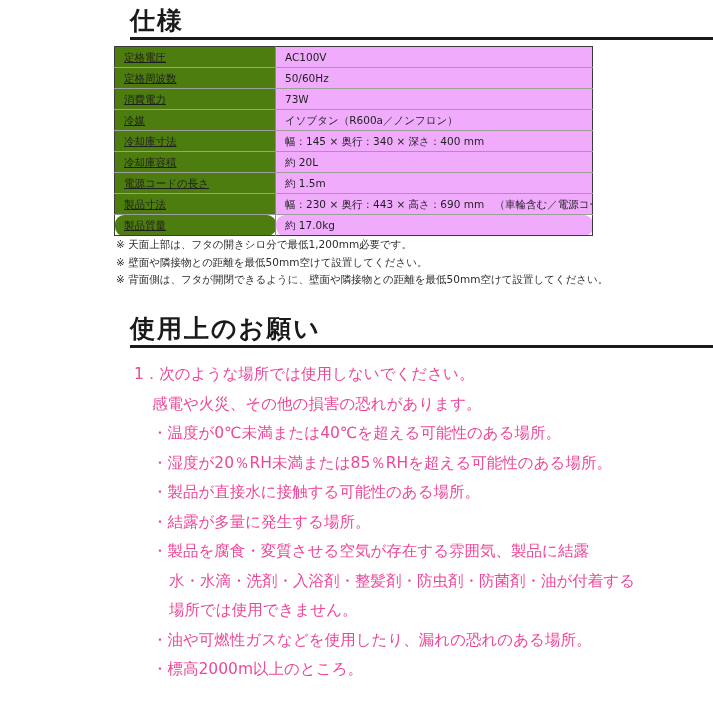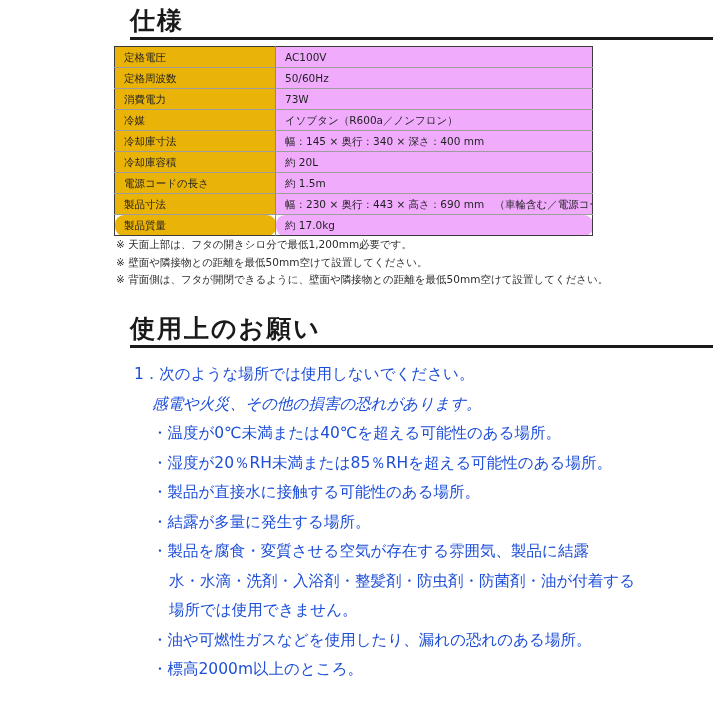--- a/index.html
+++ b/index.html
@@ -66,23 +66,24 @@
     border-bottom: 1px solid #9d9d9d;
     white-space: nowrap;
     overflow: hidden;
   }
   .spec-table tr:last-child td {
     border-bottom: none;
     border-radius: 9px;
   }
   .spec-table td.label {
     width: 151px;
-    background: #eab308;
+    background: #4d7c0f;
     border-right: 1px solid #8a8a8a;
     color: #1f1f1f;
+    text-decoration: underline;
   }
   .spec-table td.value {
     background: #f0abfc;
     color: #1f1f1f;
   }
 
   
   .notes {
     position: absolute;
     left: 116px;
@@ -99,29 +100,28 @@
   
   .usage {
     position: absolute;
     left: 114px;
     top: 360px;
     width: 590px;
   }
   .usage-item {
     font-size: 15.5px;
     line-height: 29.5px;
-    color: #1d4ed8;
+    color: #ec4899;
     white-space: nowrap;
   }
   .num-item {
     padding-left: 20px;
   }
   .sub-line {
     padding-left: 38px;
-    font-style: italic;
   }
   .bullet-item {
     padding-left: 38px;
   }
   .bullet-cont {
     padding-left: 55px;
   }
 </style>
 </head>
 <body>

